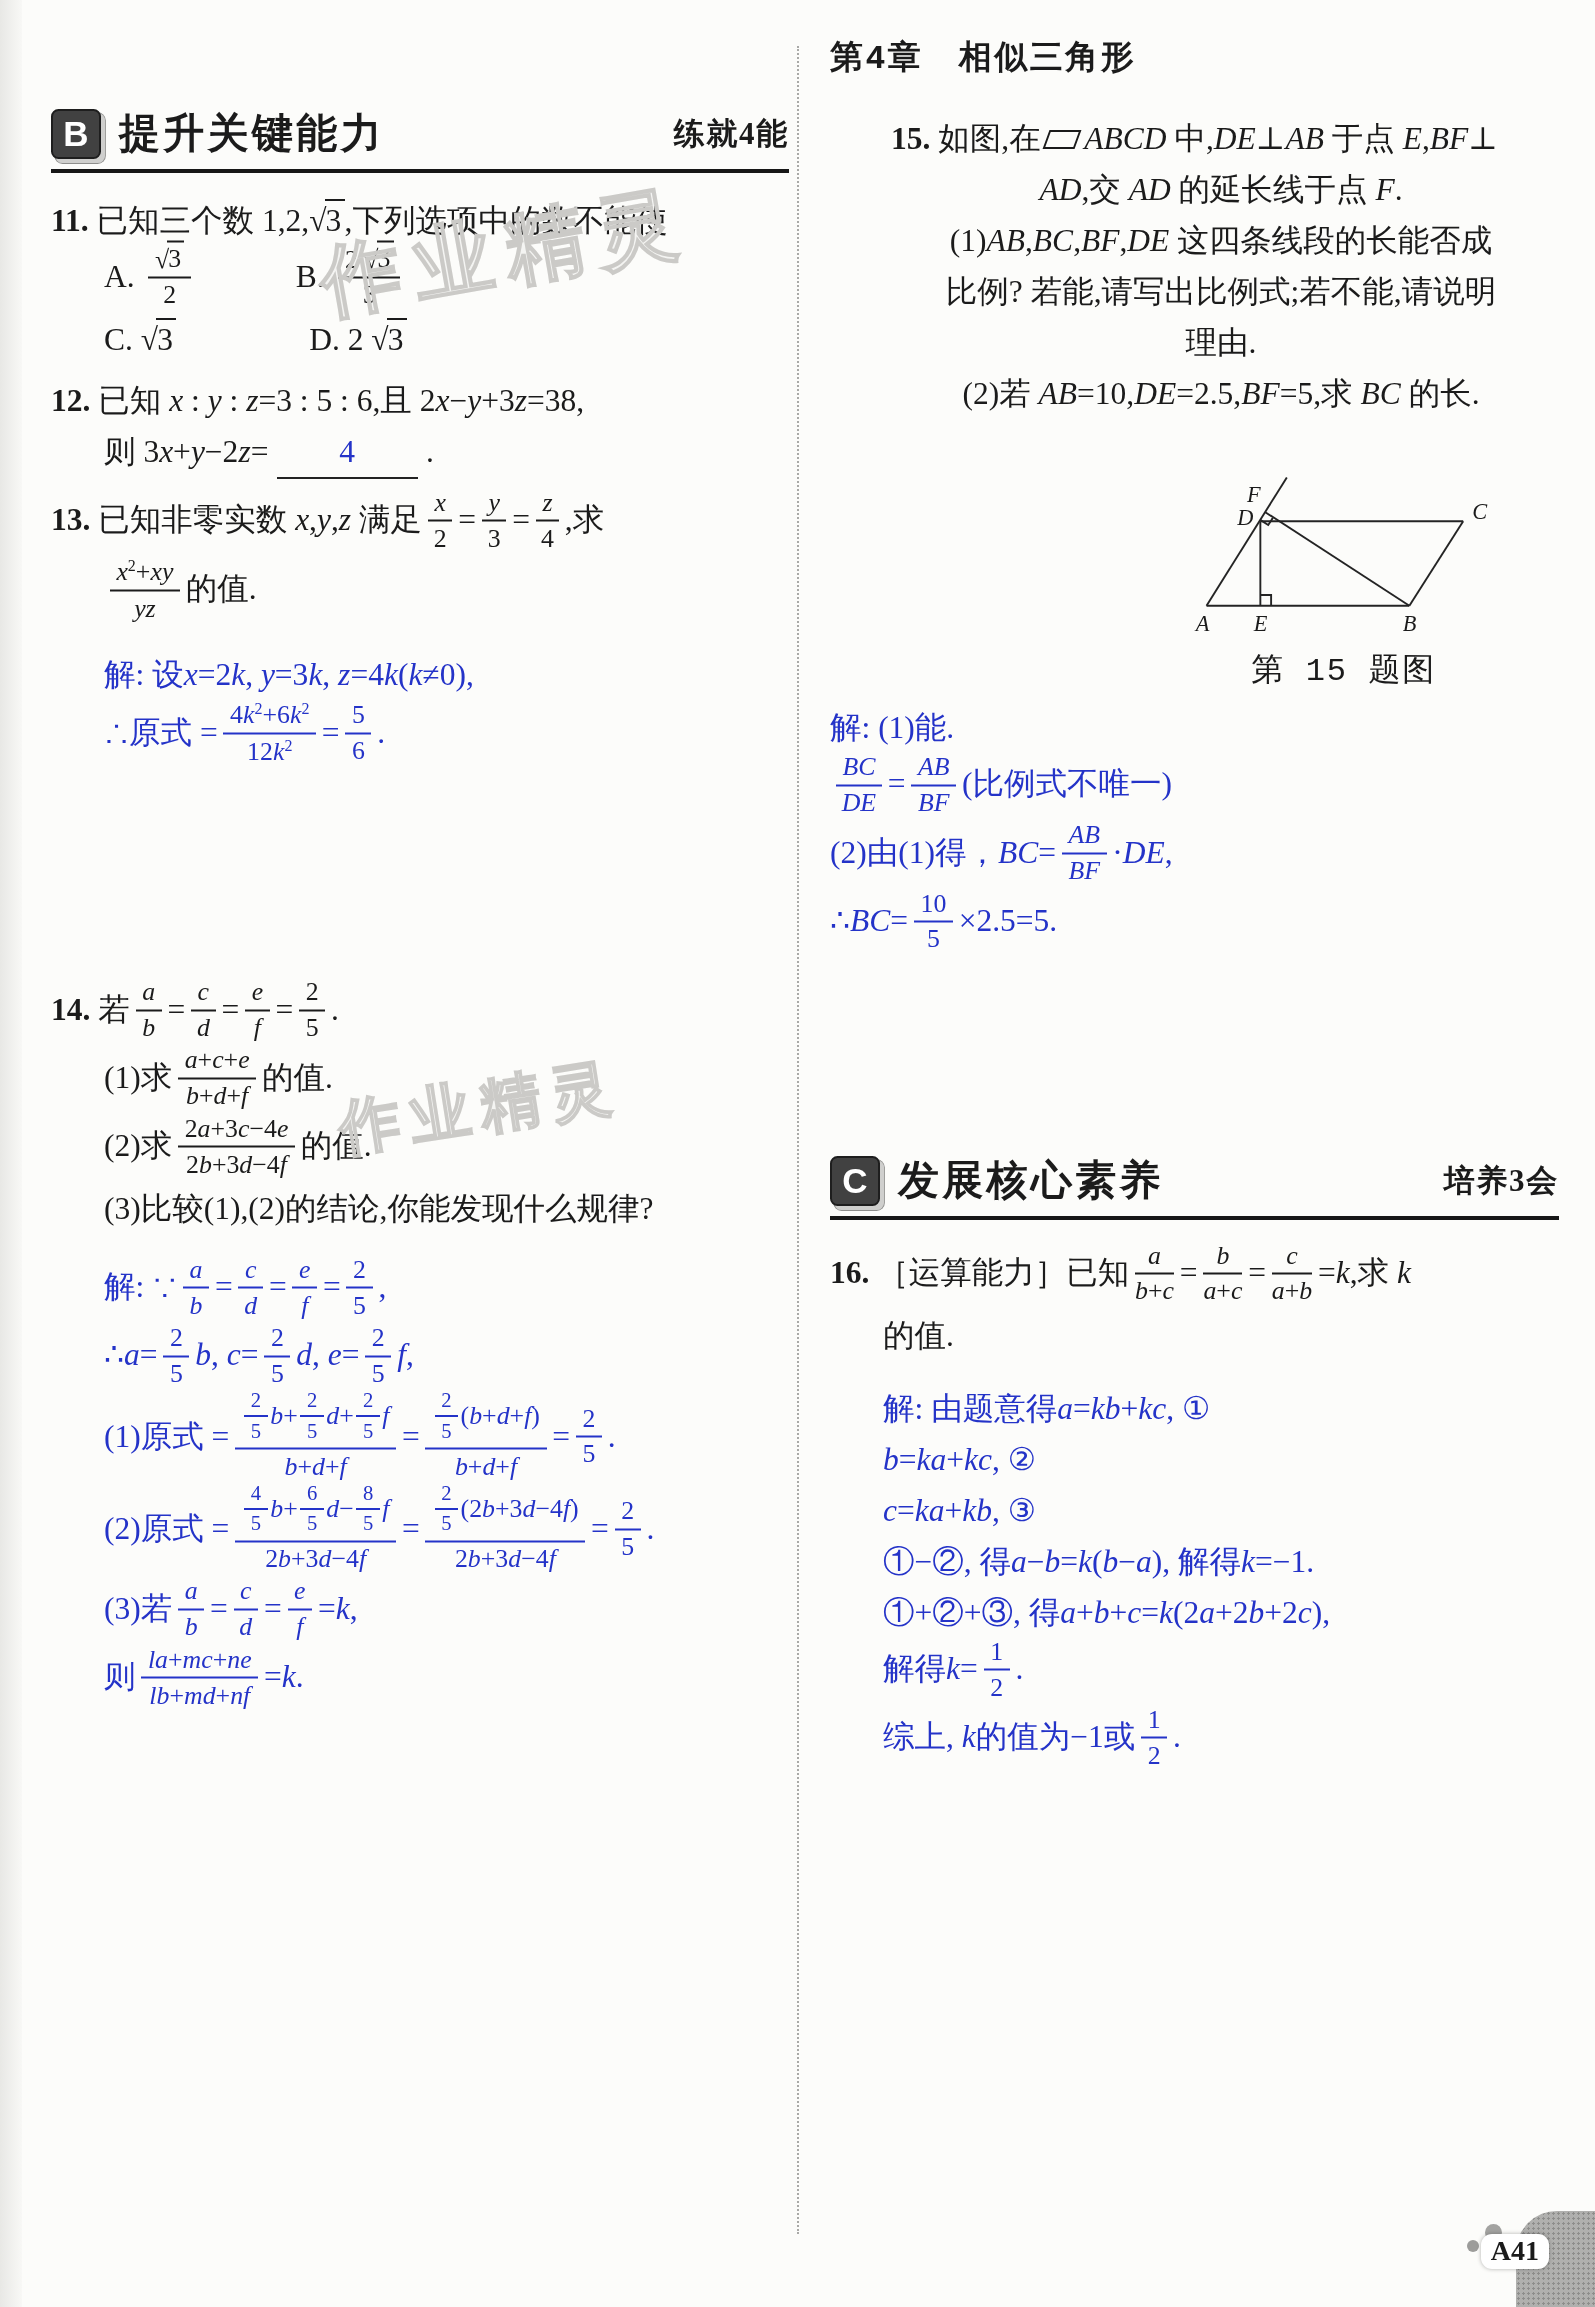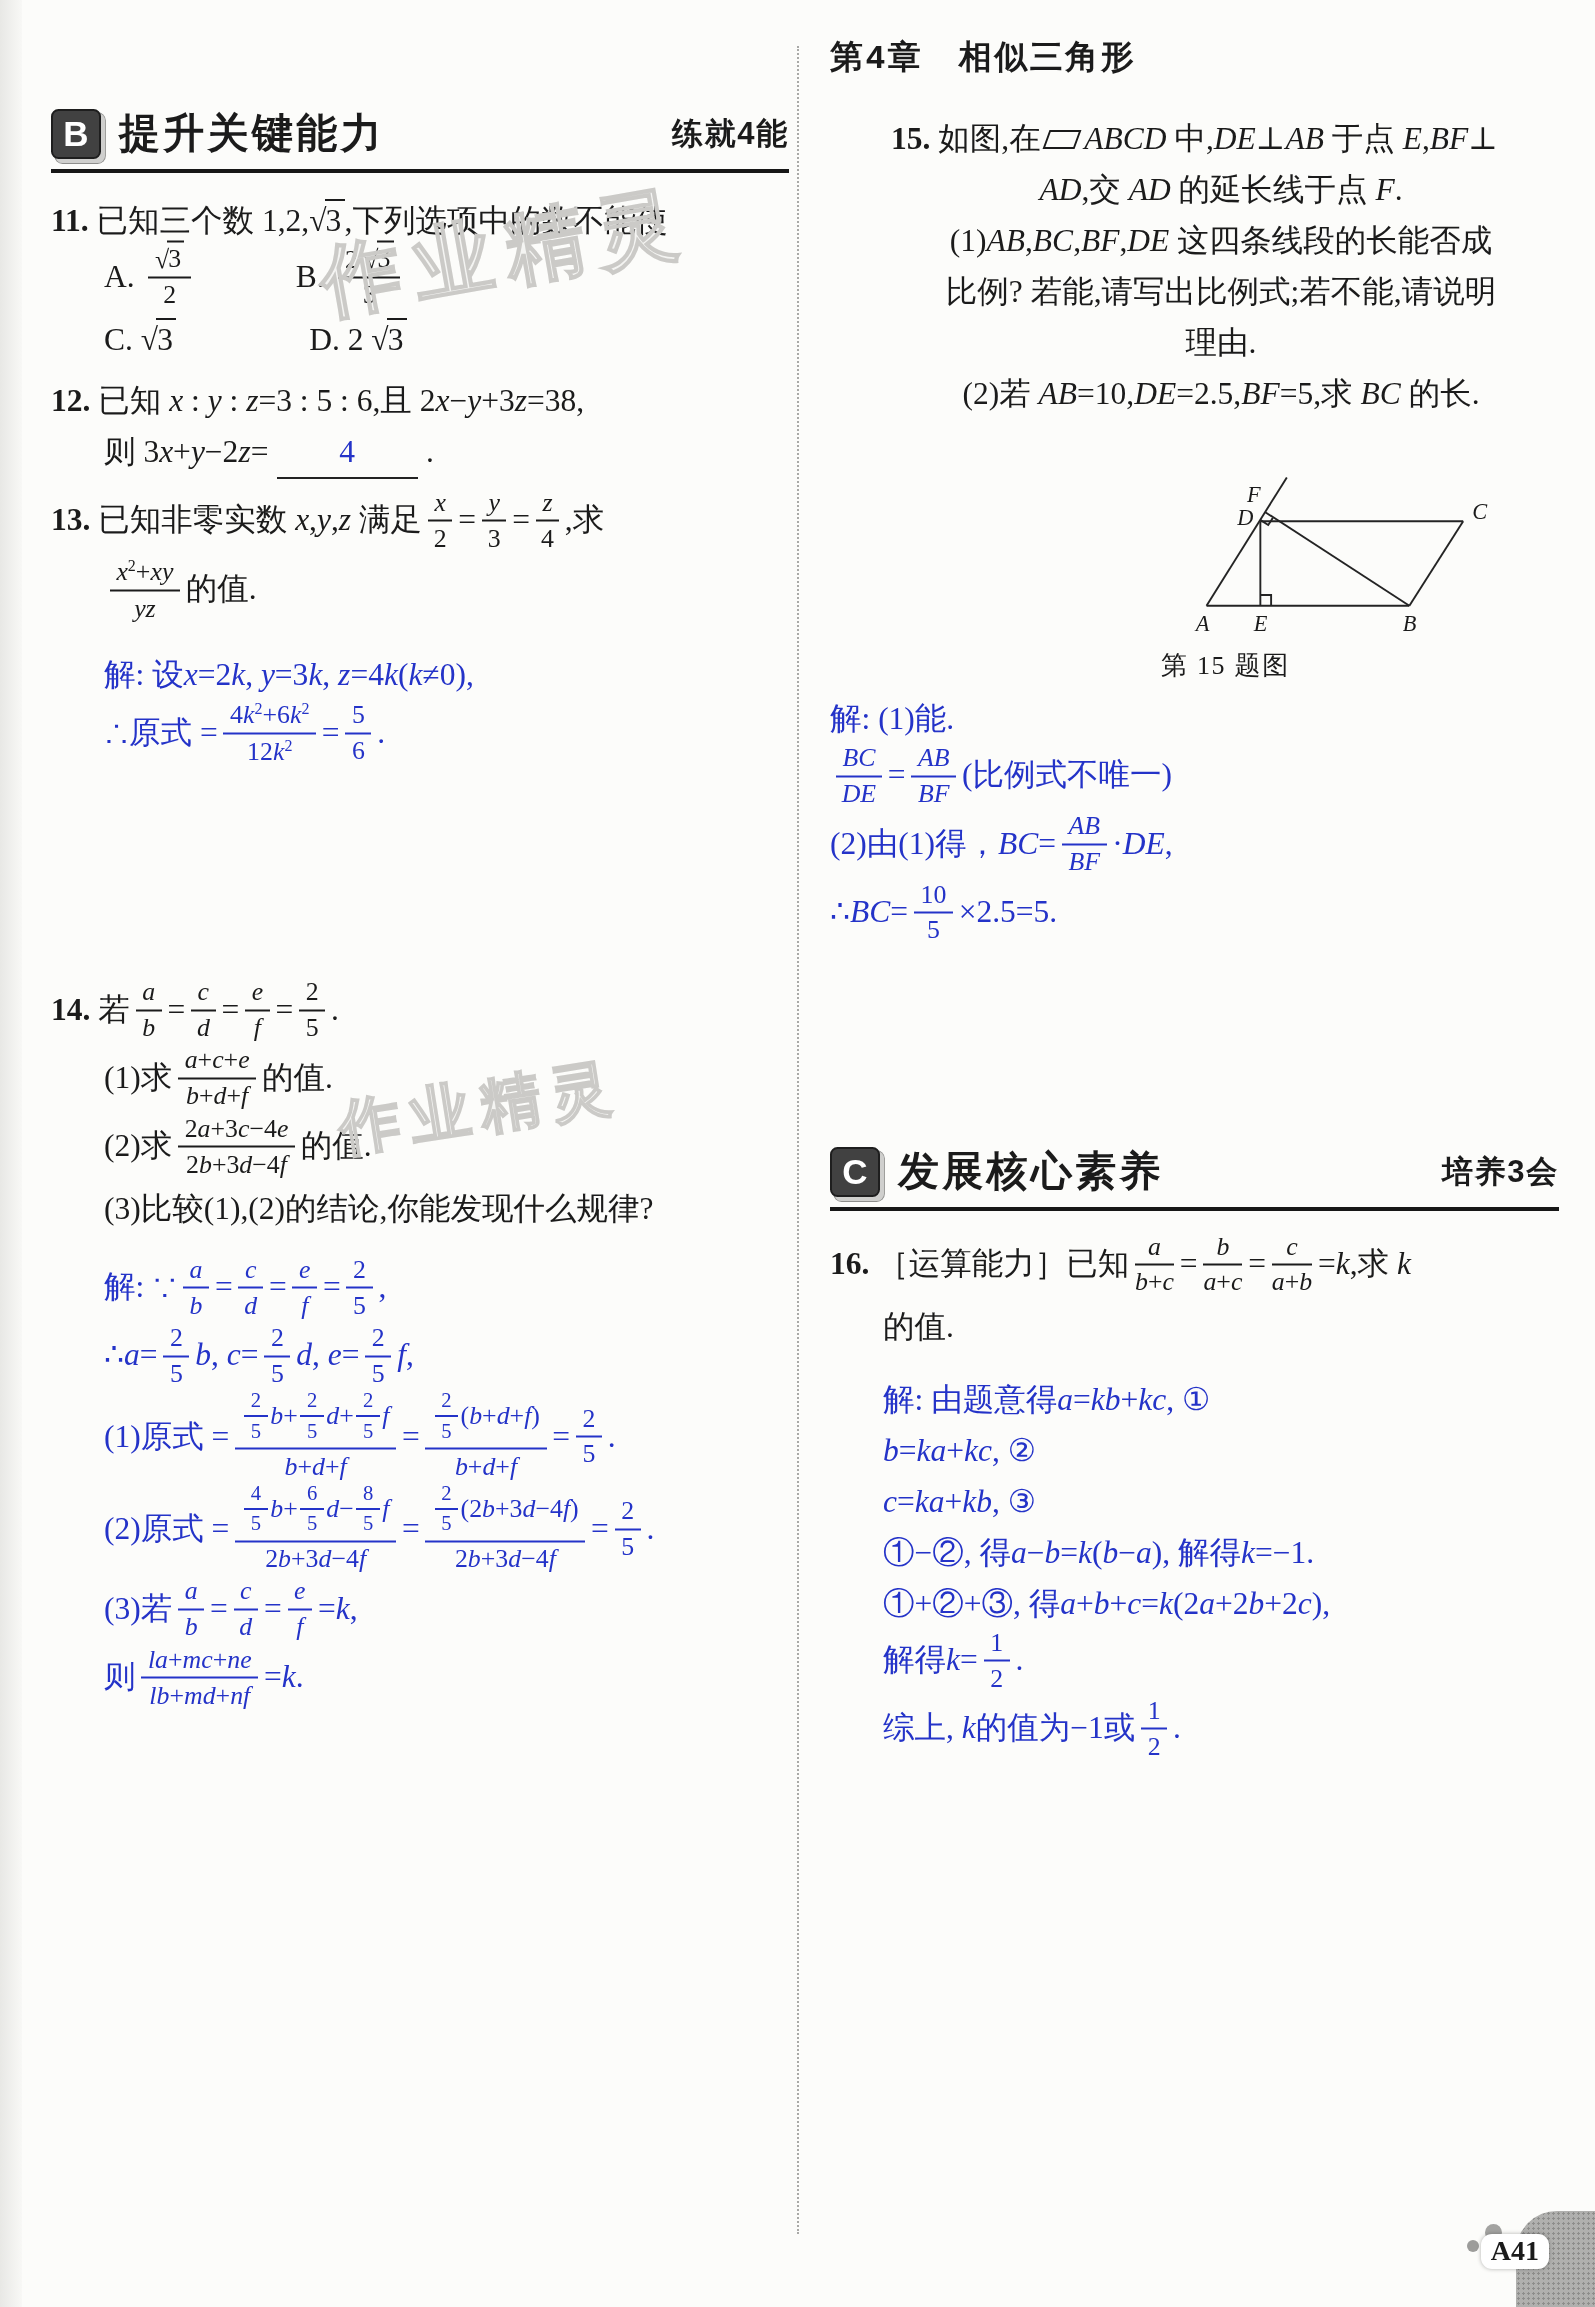--- a/index.html
+++ b/index.html
@@ -14,21 +14,21 @@
   .col-right{left:830px;top:35px;width:729px;}
 
   .sec-header{display:flex;align-items:center;border-bottom:4.1px solid #171717;
         padding-bottom:8.3px;}
   .badge{flex:0 0 auto;width:46px;height:46px;background:#414141;border:2.5px solid #1e1e1e;
         border-radius:7.5px;color:#fff;text-align:center;
         font-family:"Liberation Sans",sans-serif;font-weight:bold;font-size:35px;line-height:46px;
         box-shadow:4.1px 4.1px 0 #cfcfcd, 4.1px 4.1px 0 0.8px #8e8e8c;}
   .sec-title{font-family:"Liberation Sans",sans-serif;font-weight:bold;font-size:41px;
         letter-spacing:3.3px;margin-left:18px;}
-  .sec-tag{margin-left:auto;font-family:Liberation Sans, sans-serif;font-weight:bold;
+  .sec-tag{margin-left:auto;font-family:Liberation Serif, serif;font-weight:bold;
         font-size:31px;letter-spacing:1.7px;}
 
   .chapter{text-align:left;font-family:Liberation Mono, monospace;font-weight:bold;
         font-size:33px;letter-spacing:2.5px;padding-right:5px;}
 
   .math-block{margin-top:10px;}
   #p11{margin-top:21.5px;}
   #p14{margin-top:207px;}
   #sol13,#sol14,#sol16{margin-top:22px;}
   #p15{margin-top:33px;text-align:center;}
@@ -63,21 +63,21 @@
 
   .watermark{position:absolute;font-family:"Liberation Sans",sans-serif;font-weight:bold;
         color:rgba(0,0,0,0.03);-webkit-text-stroke:1.7px #cbcac7;pointer-events:none;
         white-space:nowrap;z-index:6;}
   .wm1{left:319px;top:199px;font-size:80px;letter-spacing:13.3px;transform:rotate(-10deg);}
   .wm2{left:338px;top:1067px;font-size:61px;letter-spacing:10px;transform:rotate(-9deg);}
 
   .figwrap{margin:16.6px 0 0 331px;width:365px;}
   svg line, svg path{stroke:#242424;stroke-width:2.3;fill:none;}
   svg text{font-family:"Liberation Serif",serif;font-style:italic;font-size:27px;fill:var(--ink);}
-  .figcaption{font-size:26px;margin-top:1.7px;letter-spacing:1.7px;}
+  .figcaption{text-align:center;font-size:32px;margin-top:1.7px;letter-spacing:1.7px;font-family:Liberation Mono, monospace;}
 
   .corner-blob{position:absolute;right:0;bottom:0;width:79px;height:96px;
         background-color:#b0b0ae;border-top-left-radius:41px;
         background-image:radial-gradient(#8d8d8b 1.2px, transparent 1.3px);background-size:5px 5px;}
   .corner-dot1{position:absolute;right:116px;bottom:55px;width:12.4px;height:12.4px;border-radius:50%;background:#9c9c9a;}
   .corner-dot2{position:absolute;right:93px;bottom:66px;width:17.4px;height:17.4px;border-radius:50%;background:#a3a3a1;}
   .pagenum{position:absolute;right:46px;bottom:38px;background:#fff;padding:0.8px 10px 2.5px;
         font-weight:bold;font-size:28px;border-radius:11px;box-shadow:0 0 4.1px rgba(0,0,0,0.3);}
 </style>
 </head>

